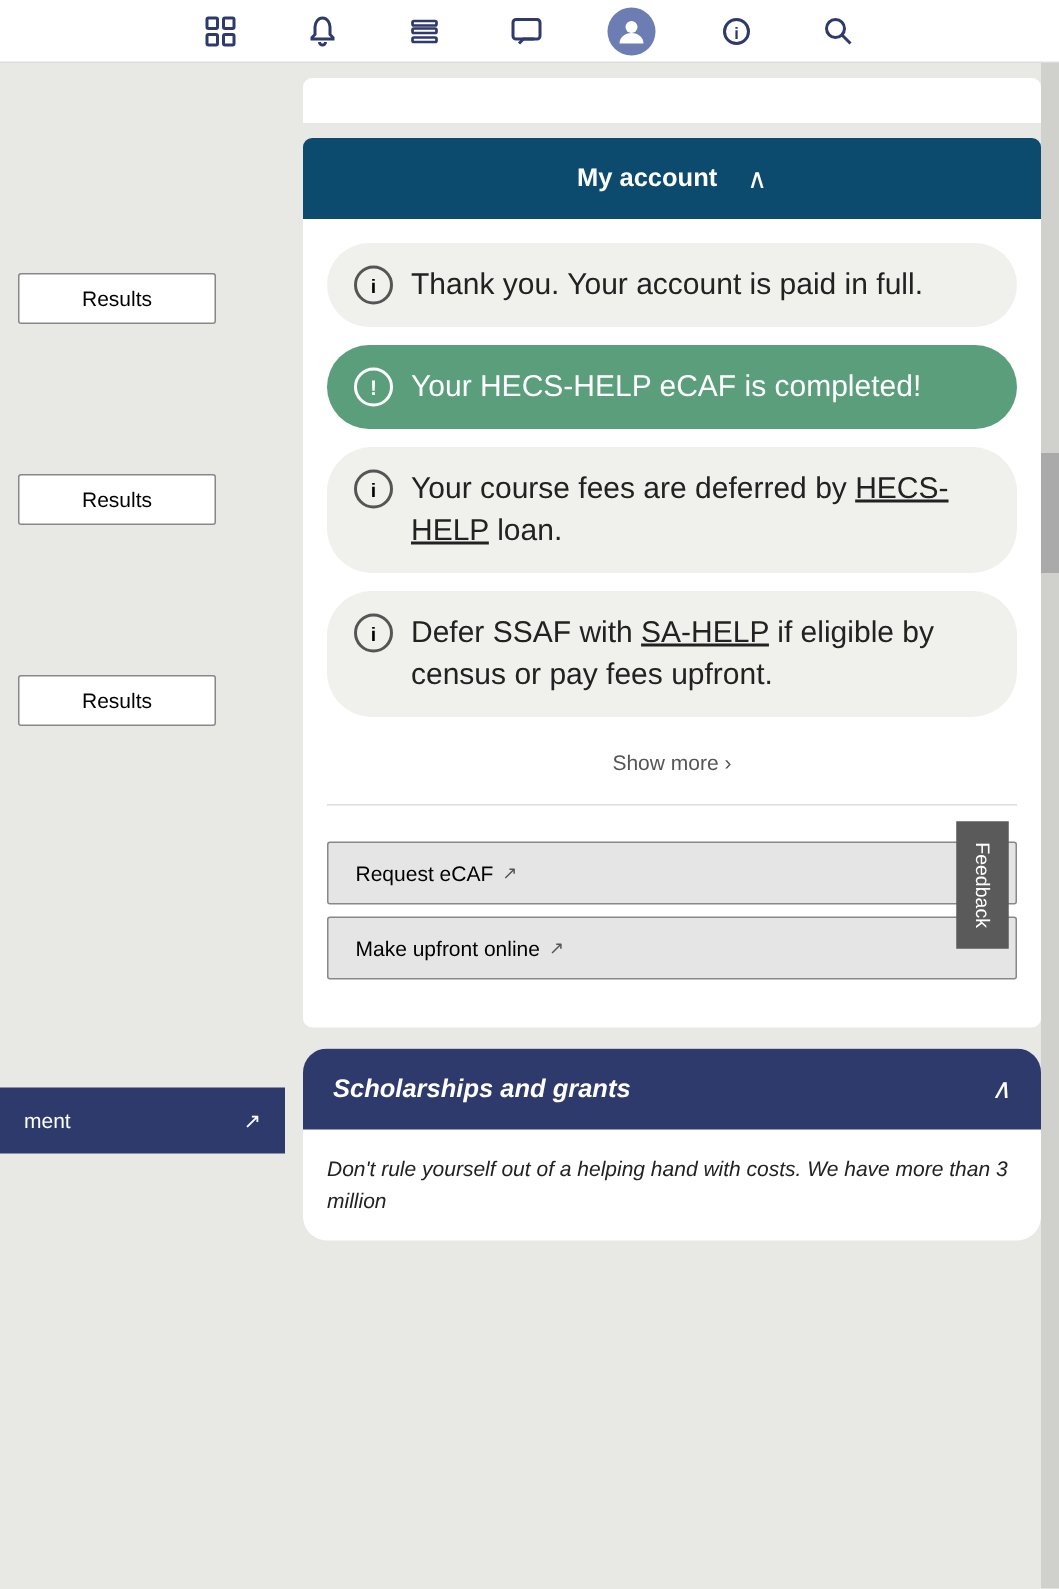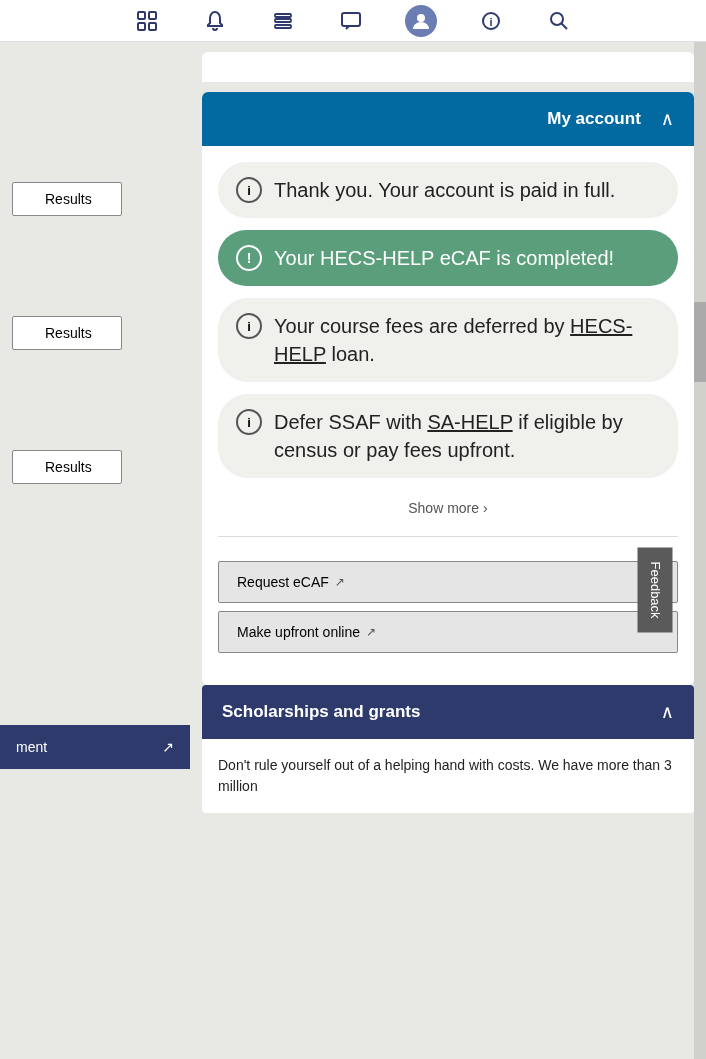--- a/index.html
+++ b/index.html
@@ -74,21 +74,21 @@
       padding-top: 140px;
     }
 
     .results-btn {
       border: 1px solid #888;
       background: #fff;
       padding: 8px 32px;
       font-size: 14px;
       cursor: pointer;
       border-radius: 2px;
-      width: 110px;
+      width: 132px;
     }
 
     .sidebar-bottom {
       position: absolute;
       bottom: 290px;
       left: 0;
       right: 0;
     }
 
     .sidebar-bottom-card {
@@ -146,26 +146,26 @@
 
     
     .account-card {
       background: #fff;
       border-radius: 6px;
       overflow: hidden;
       margin-top: 10px;
     }
 
     .account-header {
-      background: #0369a1;
+      background: #0c4a6e;
       color: white;
       padding: 16px 20px;
       display: flex;
       align-items: center;
-      justify-content: flex-end;
+      justify-content: center;
       cursor: pointer;
       gap: 20px;
     }
 
     .account-header h2 {
       font-size: 17px;
       font-weight: bold;
     }
 
     .chevron-up {
@@ -276,22 +276,24 @@
     }
 
     .ext-icon {
       font-size: 12px;
       color: #555;
     }
 
     
     .scholarships-card {
       background: #fff;
-      border-radius: 4px;
+      border-radius: 16px;
       overflow: hidden;
+      margin-top: 14px;
+      font-style: italic;
     }
 
     .scholarships-header {
       background: #2d3a6b;
       color: white;
       padding: 16px 20px;
       display: flex;
       align-items: center;
       justify-content: space-between;
       cursor: pointer;

